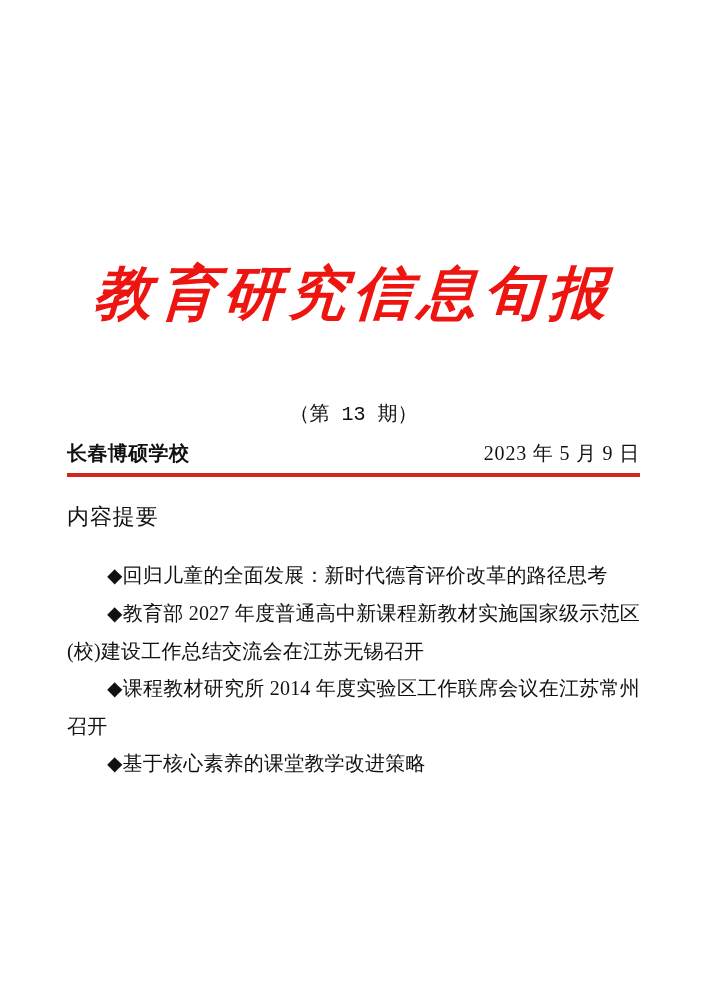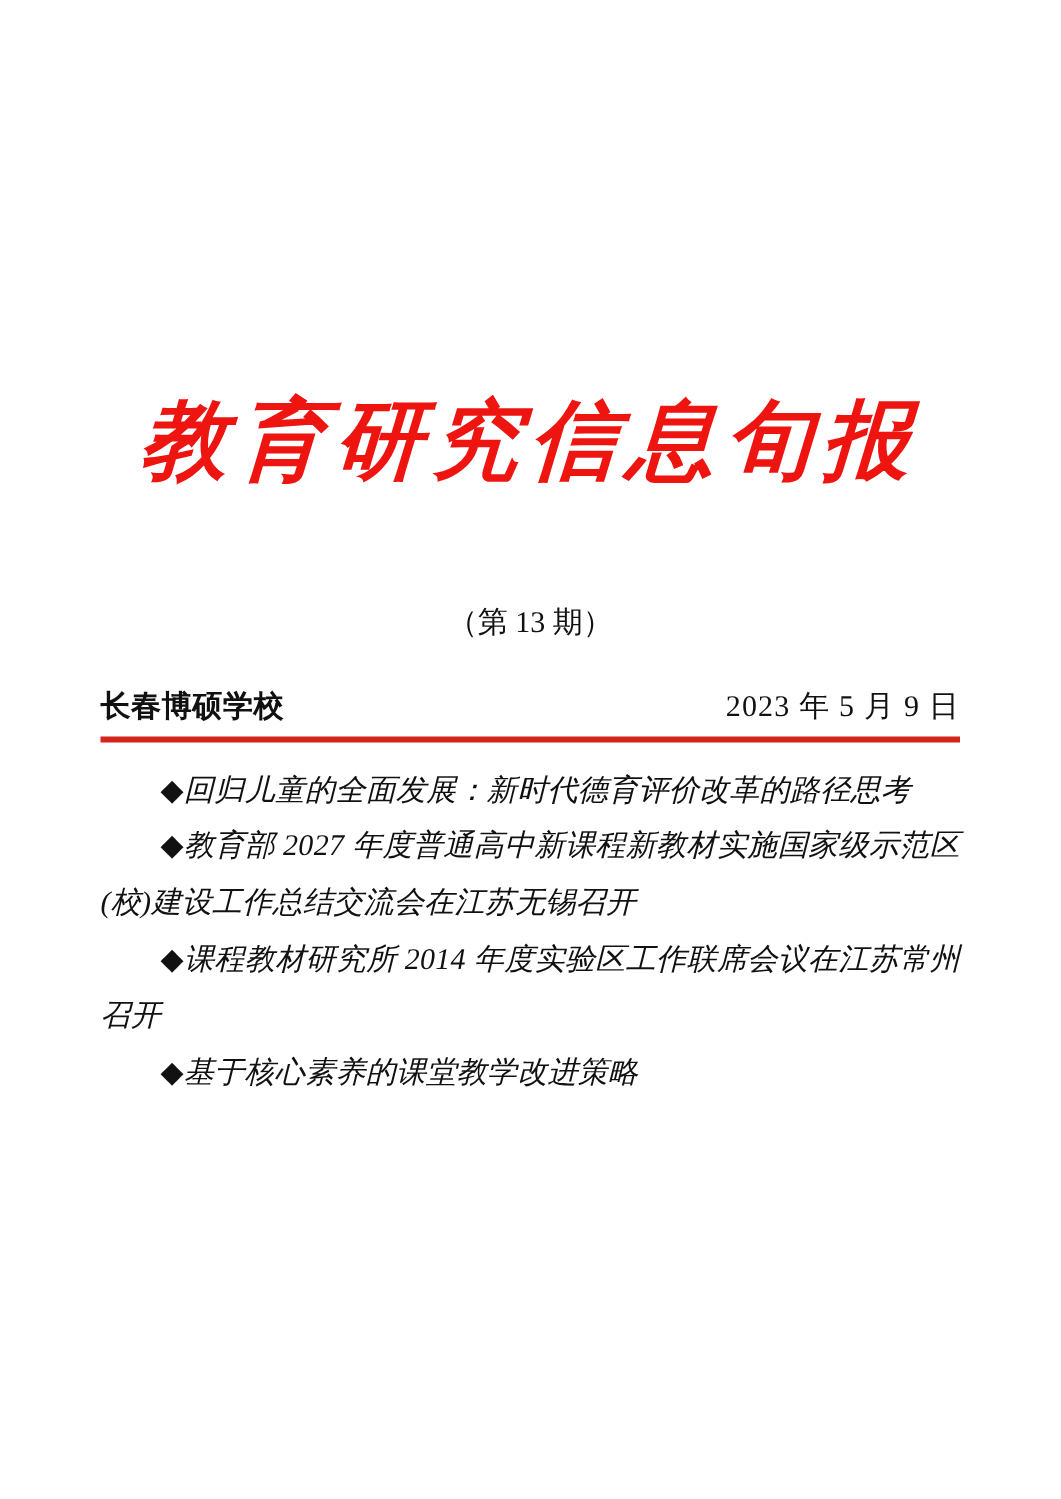--- a/index.html
+++ b/index.html
@@ -29,23 +29,24 @@
     color: #ee1410;
     transform: skewX(-3deg);
     white-space: nowrap;
   }
   .issue-line {
     margin-top: 60px;
     text-align: center;
     font-size: 20px;
     line-height: 1.4;
     color: #111111;
+    font-family: Liberation Mono, monospace;
   }
   .meta-row {
-    margin-top: 30px;
+    margin-top: 12px;
     display: flex;
     justify-content: space-between;
     align-items: baseline;
     font-size: 20px;
     line-height: 1.2;
   }
   .school-name {
     font-family: "Liberation Sans", "DejaVu Sans", sans-serif;
     font-weight: bold;
     letter-spacing: 0.02em;
@@ -60,22 +61,21 @@
     background: #d3251c;
     border: none;
   }
   .summary-heading {
     margin-top: 26px;
     font-size: 22px;
     line-height: 1.3;
     letter-spacing: 0.04em;
   }
   .summary-list {
-    margin-top: 14px;
-    font-style: italic;
+    margin-top: 26px;
   }
   .summary-item {
     margin: 0;
     font-size: 20px;
     line-height: 37.6px;
     text-indent: 2em;
     text-align: justify;
     letter-spacing: 0.01em;
   }
 </style>
@@ -88,20 +88,21 @@
 
   <div class="issue-line">（第 13 期）</div>
 
   <div class="meta-row">
     <span class="school-name">长春博硕学校</span>
     <span class="issue-date">2023 年 5 月 9 日</span>
   </div>
 
   <div class="red-divider"></div>
 
+  <div class="summary-heading">内容提要</div>
 
   <div class="summary-list">
     <p class="summary-item">◆回归儿童的全面发展：新时代德育评价改革的路径思考</p>
     <p class="summary-item">◆教育部 2027 年度普通高中新课程新教材实施国家级示范区(校)建设工作总结交流会在江苏无锡召开</p>
     <p class="summary-item">◆课程教材研究所 2014 年度实验区工作联席会议在江苏常州召开</p>
     <p class="summary-item">◆基于核心素养的课堂教学改进策略</p>
   </div>
 
 </div>
 

